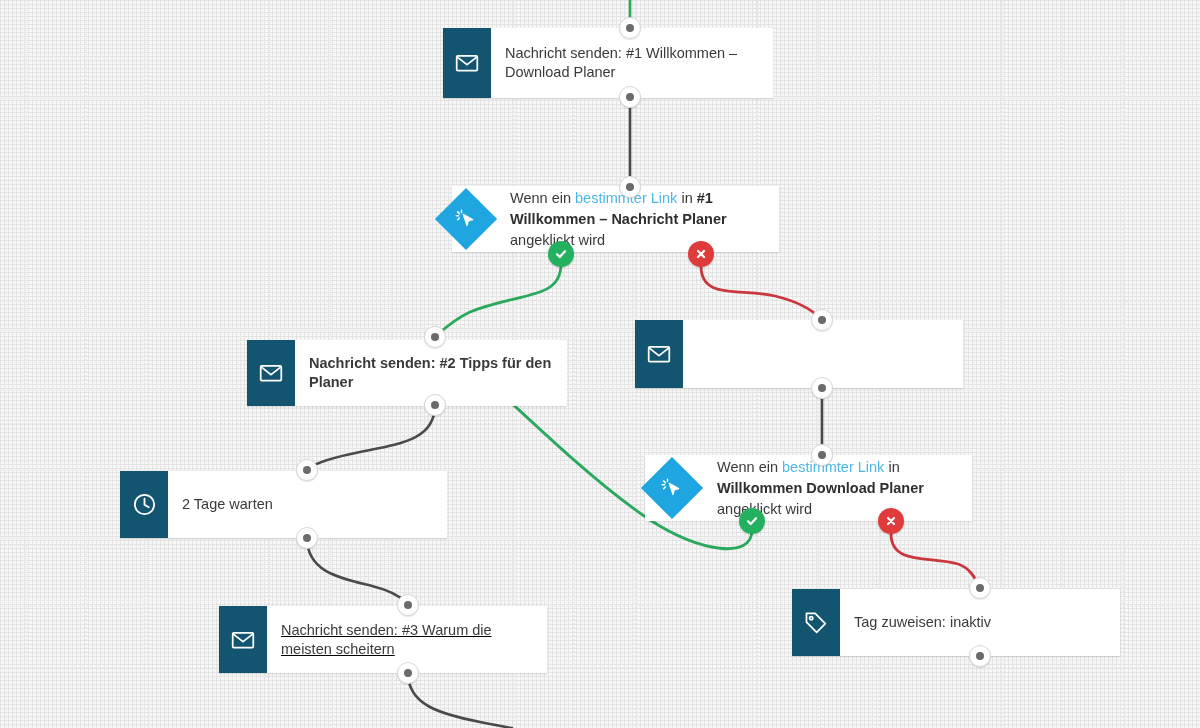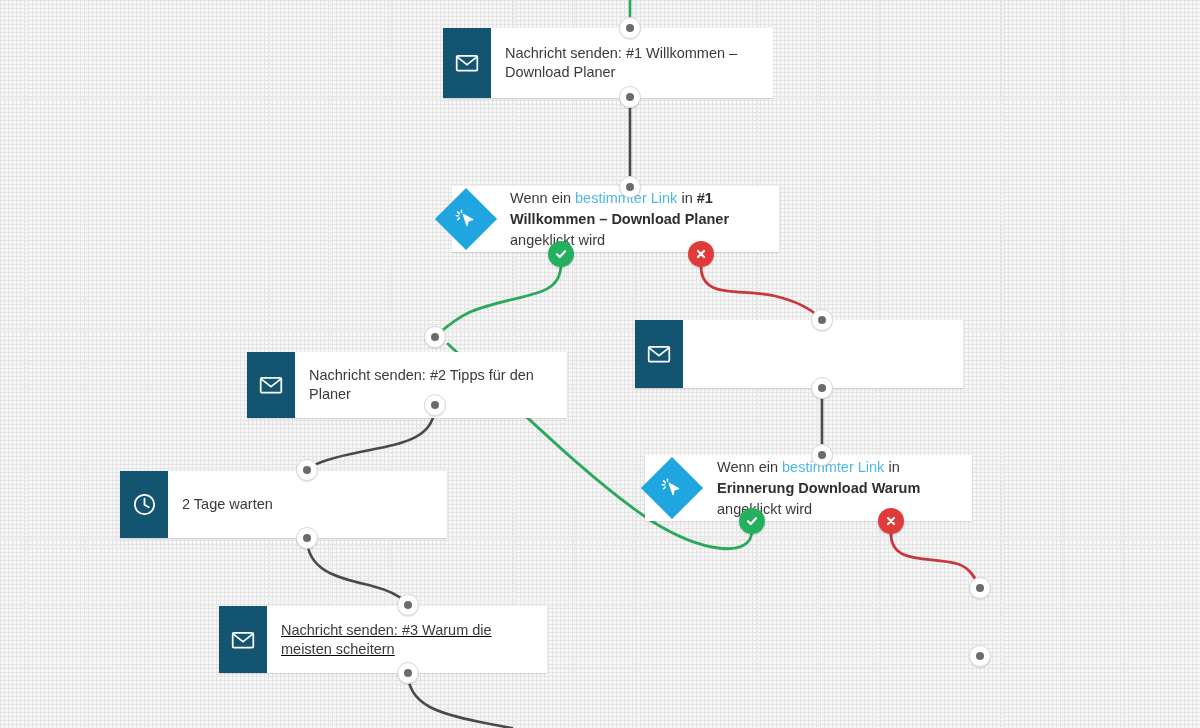--- a/index.html
+++ b/index.html
@@ -155,21 +155,21 @@
       <i></i>
     </div>
   <div class="dot" style="left:630px;top:97px;">
       <i></i>
     </div>
 
   <div class="cond" style="left:452px;top:186px;width:327px;height:66px;">
     <div class="panel" style="width:327px;height:66px;box-sizing:border-box;">
       <div>
         <span><span>Wenn ein </span><span class="lnk">bestimmter Link</span><span> in </span><span class="bold">#1</span></span>
-        <span class="bold">Willkommen – Download Planer</span>
+        <span class="bold">Willkommen – Nachricht Planer</span>
         <span>angeklickt wird</span>
       </div>
     </div>
     <div class="diamond" style="left:-17px;">
       <div class="dshape"></div>
       <div class="dicon">
         <svg width="24" height="24" viewBox="0 0 24 24" fill="none" stroke="#ffffff" stroke-width="1.5" stroke-linecap="round">
           <path d="M7.5 3.2 V5.6 M3.6 4.9 L5.3 6.6 M2.2 8.8 H4.6 M3.6 12.8 L5.3 11.1"></path>
           <path d="M9.2 7.4 L18.6 12.6 L14.2 14.0 L13.0 18.6 Z" fill="#ffffff" stroke="#ffffff" stroke-width="1.2" stroke-linejoin="round"></path>
         </svg>
@@ -198,41 +198,41 @@
       </svg>
     </div>
   </div>
   <div class="dot" style="left:822px;top:320px;">
       <i></i>
     </div>
   <div class="dot" style="left:822px;top:388px;">
       <i></i>
     </div>
 
-  <div class="node" style="left:247px;top:352px;width:320px;height:66px;">
+  <div class="node" style="left:247px;top:340px;width:320px;height:66px;font-weight:bold;">
     <div class="icon-box">
       <svg width="26" height="26" viewBox="0 0 24 24" fill="none" stroke="#ffffff" stroke-width="1.6">
         <rect x="2.5" y="5.5" width="19" height="13.5" rx="1"></rect>
         <path d="M2.8 6.3 L12 13.6 L21.2 6.3"></path>
       </svg>
     </div>
     <div class="node-label">Nachricht senden: #2 Tipps für den Planer</div>
   </div>
   <div class="dot" style="left:435px;top:337px;">
       <i></i>
     </div>
   <div class="dot" style="left:435px;top:405px;">
       <i></i>
     </div>
 
   <div class="cond" style="left:645px;top:455px;width:327px;height:66px;">
     <div class="panel" style="width:327px;height:66px;box-sizing:border-box;padding-left:72px;">
       <div>
         <span><span>Wenn ein </span><span class="lnk">bestimmter Link</span><span> in</span></span>
-        <span class="bold">Erinnerung Download Warum</span>
+        <span class="bold">Willkommen Download Planer</span>
         <span>angeklickt wird</span>
       </div>
     </div>
     <div class="diamond" style="left:-4px;">
       <div class="dshape"></div>
       <div class="dicon">
         <svg width="24" height="24" viewBox="0 0 24 24" fill="none" stroke="#ffffff" stroke-width="1.5" stroke-linecap="round">
           <path d="M7.5 3.2 V5.6 M3.6 4.9 L5.3 6.6 M2.2 8.8 H4.6 M3.6 12.8 L5.3 11.1"></path>
           <path d="M9.2 7.4 L18.6 12.6 L14.2 14.0 L13.0 18.6 Z" fill="#ffffff" stroke="#ffffff" stroke-width="1.2" stroke-linejoin="round"></path>
         </svg>
@@ -278,20 +278,29 @@
     </div>
     <div class="node-label">Nachricht senden: #3 Warum die meisten scheitern</div>
   </div>
   <div class="dot" style="left:408px;top:605px;">
       <i></i>
     </div>
   <div class="dot" style="left:408px;top:673px;">
       <i></i>
     </div>
 
+  <div class="node" style="left:792px;top:589px;width:328px;height:67px;">
+    <div class="icon-box">
+      <svg width="26" height="26" viewBox="0 0 24 24" fill="none" stroke="#ffffff" stroke-width="1.6" stroke-linejoin="round">
+        <path d="M3.2 3.2 L11.2 3.2 L20.6 12.6 L12.6 20.6 L3.2 11.2 Z"></path>
+        <circle cx="7.6" cy="7.6" r="1.5"></circle>
+      </svg>
+    </div>
+    <div class="node-label">Tag zuweisen: inaktiv</div>
+  </div>
   <div class="dot" style="left:980px;top:588px;">
       <i></i>
     </div>
   <div class="dot" style="left:980px;top:656px;">
       <i></i>
     </div>
 
 </div>
 
 </body></html>

